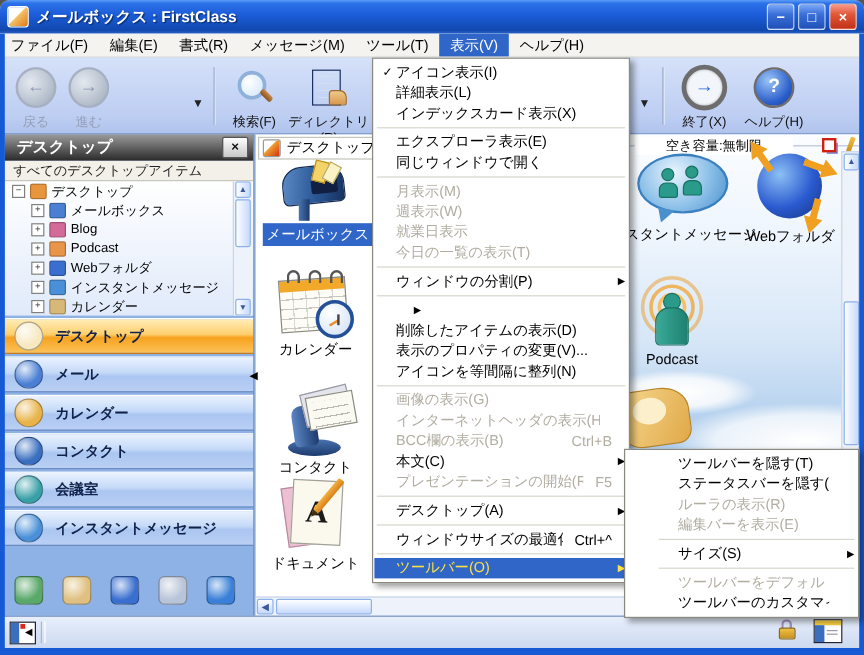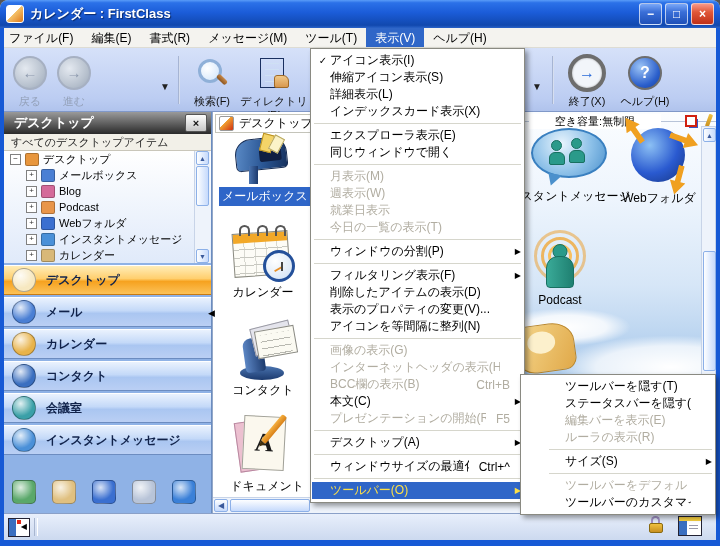--- a/index.html
+++ b/index.html
@@ -202,21 +202,21 @@
   .bright{left:716px;top:28px;width:4px;height:518px;background:#1659d5;}
   .bbottom{left:0;top:540px;width:720px;height:6px;background:#1659d5;}
 </style>
 </head>
 <body>
 
 <div class="screen">
 
   <div class="abs titlebar">
     <div class="app-icon"></div>
-    <div class="tb-title">カレンダー : FirstClass</div>
+    <div class="tb-title">メールボックス : FirstClass</div>
     <div class="winbtn">−</div>
     <div class="winbtn">□</div>
     <div class="winbtn close">×</div>
   </div>
 
   <div class="abs menubar">
 
   <span class="mb-item">ファイル(F)</span>
       <span class="mb-item">編集(E)</span>
       <span class="mb-item">書式(R)</span>
@@ -313,21 +313,21 @@
     </div>
     <div class="col-item" style="left:6px;top:206px;">
       <div class="ic-box contact">
         <div class="base"></div>
           <div class="pillar"></div>
           <div class="card2"></div>
           <div class="card"></div>
       </div>
       <div class="ilabel">コンタクト</div>
     </div>
-    <div class="col-item" style="left:6px;top:300px;text-align:right;">
+    <div class="col-item" style="left:6px;top:284px;">
       <div class="ic-box document">
         <div class="back"></div>
           <div class="front">A</div>
           <div class="pencil"></div>
       </div>
       <div class="ilabel">ドキュメント</div>
     </div>
 
     <div class="abs" style="left:308px;top:0;right:0;bottom:15px;overflow:hidden;">
       <div class="abs" style="left:0px;top:14px;width:96px;text-align:center;">
@@ -471,26 +471,20 @@
   <div class="abs menu popup">
 
   <div class="mi">
         <span class="chk">✓</span>
         <span class="ml">アイコン表示(I)</span>
         <span class="msc"></span>
         <span class="mar"></span>
       </div>
       <div class="mi">
         <span class="chk"></span>
-        <span class="ml">伸縮アイコン表示(S)</span>
-        <span class="msc"></span>
-        <span class="mar"></span>
-      </div>
-      <div class="mi">
-        <span class="chk"></span>
         <span class="ml">詳細表示(L)</span>
         <span class="msc"></span>
         <span class="mar"></span>
       </div>
       <div class="mi">
         <span class="chk"></span>
         <span class="ml">インデックスカード表示(X)</span>
         <span class="msc"></span>
         <span class="mar"></span>
       </div>
@@ -555,21 +549,20 @@
         <span class="mar">▶</span>
       </div>
       <div class="mi separator">
         
         
         
         
       </div>
       <div class="mi">
         <span class="chk"></span>
-        <span class="ml">フィルタリング表示(F)</span>
         <span class="msc"></span>
         <span class="mar">▶</span>
       </div>
       <div class="mi">
         <span class="chk"></span>
         <span class="ml">削除したアイテムの表示(D)</span>
         <span class="msc"></span>
         <span class="mar"></span>
       </div>
       <div class="mi">
@@ -667,27 +660,27 @@
         <span class="mar"></span>
       </div>
       <div class="mi">
         <span class="chk"></span>
         <span class="ml">ステータスバーを隠す(S)</span>
         <span class="msc"></span>
         <span class="mar"></span>
       </div>
       <div class="mi disabled">
         <span class="chk"></span>
+        <span class="ml">ルーラの表示(R)</span>
+        <span class="msc"></span>
+        <span class="mar"></span>
+      </div>
+      <div class="mi disabled">
+        <span class="chk"></span>
         <span class="ml">編集バーを表示(E)</span>
-        <span class="msc"></span>
-        <span class="mar"></span>
-      </div>
-      <div class="mi disabled">
-        <span class="chk"></span>
-        <span class="ml">ルーラの表示(R)</span>
         <span class="msc"></span>
         <span class="mar"></span>
       </div>
       <div class="mi separator">
         
         
         
         
       </div>
       <div class="mi">

